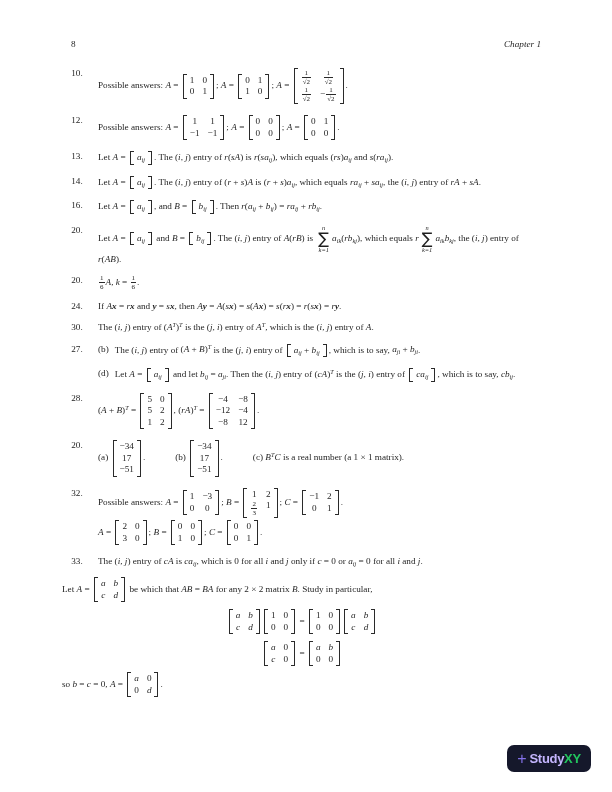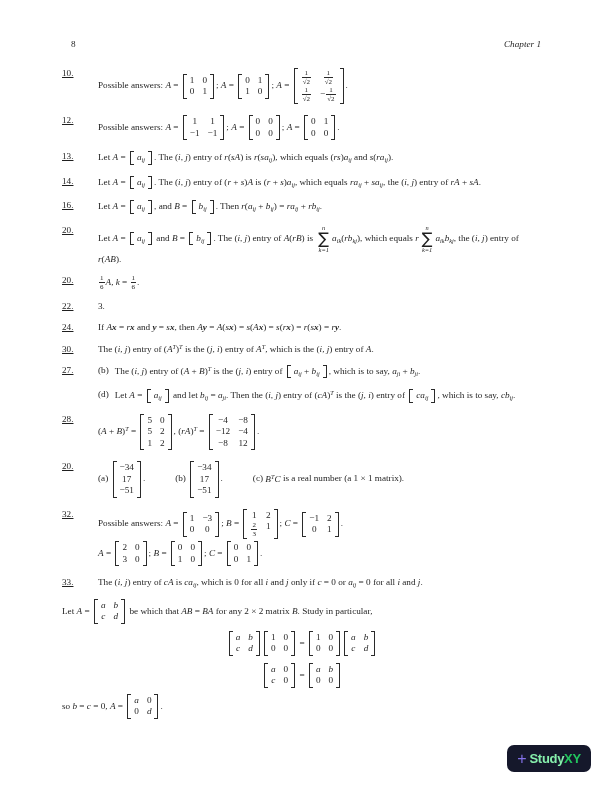--- a/index.html
+++ b/index.html
@@ -11,21 +11,21 @@
   }
   
   .hdr {
     display:flex; justify-content:space-between; align-items:baseline;
     padding:38px 71px 0 71px;
   }
   .hdr .chap { font-style:italic;text-align:center; }
   
   .items { padding:17px 70px 0 62px; }
   .item { display:flex; margin-bottom:9px; }
-  .item .num { flex:none; width:30px; text-align:left; margin-right:6px;text-decoration:underline; }
+  .item .num { flex:none; width:30px; text-align:center; margin-right:6px; }
   .item .lbl { flex:none; margin-right:6px; }
   .item .content { flex:1; min-width:0; }
   
   i { font-style:italic; }
   sub, sup { font-size:68%; line-height:0; }
   sub { vertical-align:-0.28em; }
   sup { vertical-align:0.45em; }
   .mx { display:inline-flex; align-items:center; vertical-align:middle; margin:1px 2px; }
   .mx .brl { align-self:stretch; width:3px; border:1px solid #2a2a2a; border-right:none; }
   .mx .brr { align-self:stretch; width:3px; border:1px solid #2a2a2a; border-left:none; }
@@ -199,24 +199,20 @@
         <span class="num">20.</span>
         <div class="content"><span class="fr">
             <span class="numr">1</span>
             <span class="den">6</span>
           </span><span class="mt"><i>A</i>, <i>k</i> = </span><span class="fr">
             <span class="numr">1</span>
             <span class="den">6</span>
           </span><span class="rm">.</span></div>
       </div>
       <div class="item">
-        <span class="num">22.</span>
-        <div class="content"><span class="rm">3.</span></div>
-      </div>
-      <div class="item">
         <span class="num">24.</span>
         <div class="content"><span class="rm">If </span><span class="mt"><i>A</i><b><i>x</i></b> = <i>r</i><b><i>x</i></b></span><span class="rm"> and </span><span class="mt"><b><i>y</i></b> = <i>s</i><b><i>x</i></b></span><span class="rm">, then </span><span class="mt"><i>A</i><b><i>y</i></b> = <i>A</i>(<i>s</i><b><i>x</i></b>) = <i>s</i>(<i>A</i><b><i>x</i></b>) = <i>s</i>(<i>r</i><b><i>x</i></b>) = <i>r</i>(<i>s</i><b><i>x</i></b>) = <i>r</i><b><i>y</i></b></span><span class="rm">.</span></div>
       </div>
       <div class="item">
         <span class="num">30.</span>
         <div class="content"><span class="rm">The </span><span class="mt">(<i>i</i>, <i>j</i>)</span><span class="rm"> entry of </span><span class="mt">(<i>A</i><sup><i>T</i></sup>)<sup><i>T</i></sup></span><span class="rm"> is the </span><span class="mt">(<i>j</i>, <i>i</i>)</span><span class="rm"> entry of </span><span class="mt"><i>A</i><sup><i>T</i></sup></span><span class="rm">, which is the </span><span class="mt">(<i>i</i>, <i>j</i>)</span><span class="rm"> entry of </span><span class="mt"><i>A</i></span><span class="rm">.</span></div>
       </div>
       <div class="item">
         <span class="num">27.</span>
         <span class="lbl">(b)</span>
@@ -428,17 +424,17 @@
               <span class="cell">0</span>
               <span class="cell"><i>d</i></span>
             </span>
             <span class="brr"></span>
           </span><span class="rm">.</span></div>
       </div>
     </div>
 
   <div class="logo" style="background: rgb(21, 24, 43);">
     <span class="plus" style="color: rgb(132, 114, 234);">+</span>
-    <span class="study" style="color: #86efac;">Study</span>
+    <span class="study" style="color: #c4b5fd;">Study</span>
     <span class="xy" style="color: #22c55e;">XY</span>
   </div>
 
 </div>
 
 </body></html>

